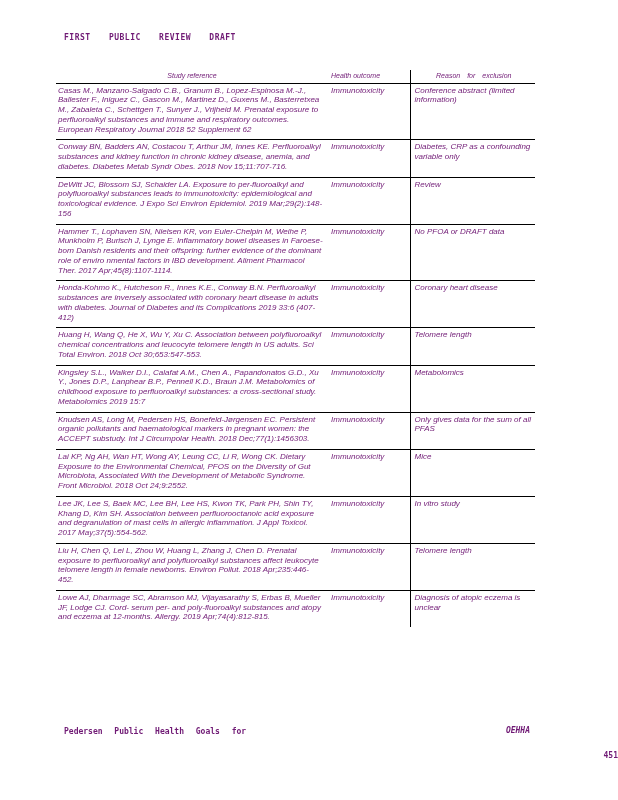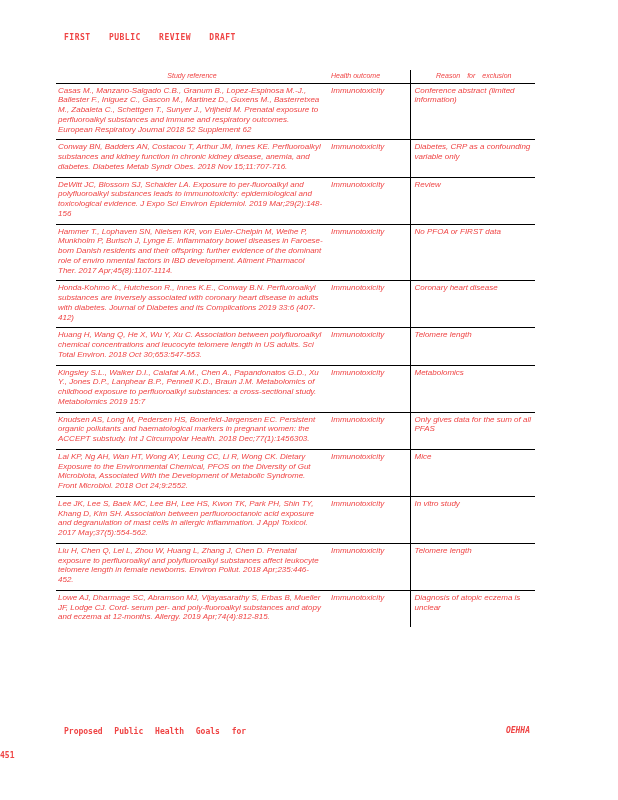--- a/index.html
+++ b/index.html
@@ -2,21 +2,21 @@
 <html><head>
 <meta charset="utf-8">
 <style>
   html,body { margin:0; padding:0; background:#888; }
   .page {
     position:relative;
     width:618px; height:800px;
     margin:0 auto;
     background:#ffffff;
     font-family:"Liberation Sans", sans-serif;
-    color:#ef4444;
+    color:#701a75;
     overflow:hidden;
   }
   .draft-banner {
     position:absolute; top:33px; left:64px;
     font-family:"DejaVu Sans Mono", monospace;
     font-size:8px; font-weight:bold;
     word-spacing:13px;
     letter-spacing:0.5px;
   }
   .doc-table {
@@ -56,21 +56,21 @@
     word-spacing:7px;
     width:185px;
   }
   .footer-right {
     position:absolute; right:88px; top:726px;
     font-family:"DejaVu Sans Mono", monospace;
     font-size:8px; font-weight:bold;font-style:italic;
   }
   .page-number {
     position:absolute; top:751px; left:0; width:618px;
-    text-align:left;
+    text-align:right;
     font-family:"DejaVu Sans Mono", monospace;
     font-size:8px; font-weight:bold;
   }
 </style>
 </head>
 <body>
 
 <div class="page">
 
   <div class="draft-banner">FIRST PUBLIC REVIEW DRAFT</div>
@@ -100,21 +100,21 @@
         <td class="cell-reason">Diabetes, CRP as a confounding variable only</td>
       </tr>
       <tr>
         <td class="cell-study">DeWitt JC, Blossom SJ, Schaider LA. Exposure to per-fluoroalkyl and polyfluoroalkyl substances leads to immunotoxicity: epidemiological and toxicological evidence. J Expo Sci Environ Epidemiol. 2019 Mar;29(2):148-156</td>
         <td class="cell-outcome">Immunotoxicity</td>
         <td class="cell-reason">Review</td>
       </tr>
       <tr>
         <td class="cell-study">Hammer T., Lophaven SN, Nielsen KR, von Euler-Chelpin M, Weihe P, Munkholm P, Burisch J, Lynge E. Inflammatory bowel diseases in Faroese-born Danish residents and their offspring: further evidence of the dominant role of enviro nmental factors in IBD development. Aliment Pharmacol Ther. 2017 Apr;45(8):1107-1114.</td>
         <td class="cell-outcome">Immunotoxicity</td>
-        <td class="cell-reason">No PFOA or FIRST data</td>
+        <td class="cell-reason">No PFOA or DRAFT data</td>
       </tr>
       <tr>
         <td class="cell-study">Honda-Kohmo K., Hutcheson R., Innes K.E., Conway B.N. Perfluoroalkyl substances are inversely associated with coronary heart disease in adults with diabetes. Journal of Diabetes and its Complications 2019 33:6 (407-412)</td>
         <td class="cell-outcome">Immunotoxicity</td>
         <td class="cell-reason">Coronary heart disease</td>
       </tr>
       <tr>
         <td class="cell-study">Huang H, Wang Q, He X, Wu Y, Xu C. Association between polyfluoroalkyl chemical concentrations and leucocyte telomere length in US adults. Sci Total Environ. 2018 Oct 30;653:547-553.</td>
         <td class="cell-outcome">Immunotoxicity</td>
         <td class="cell-reason">Telomere length</td>
@@ -146,20 +146,20 @@
       </tr>
       <tr>
         <td class="cell-study">Lowe AJ, Dharmage SC, Abramson MJ, Vijayasarathy S, Erbas B, Mueller JF, Lodge CJ. Cord- serum per- and poly-fluoroalkyl substances and atopy and eczema at 12-months. Allergy. 2019 Apr;74(4):812-815.</td>
         <td class="cell-outcome">Immunotoxicity</td>
         <td class="cell-reason">Diagnosis of atopic eczema is unclear</td>
       </tr>
     </tbody>
   </table>
 
   <div class="footer-left">
-    <div>Proposed Public Health Goals for</div>
+    <div>Pedersen Public Health Goals for</div>
   </div>
 
   <div class="footer-right">OEHHA</div>
 
   <div class="page-number">451</div>
 
 </div>
 
 </body></html>

